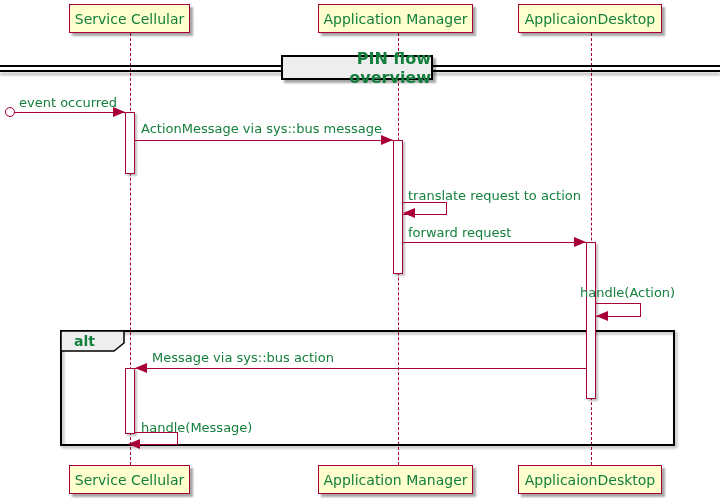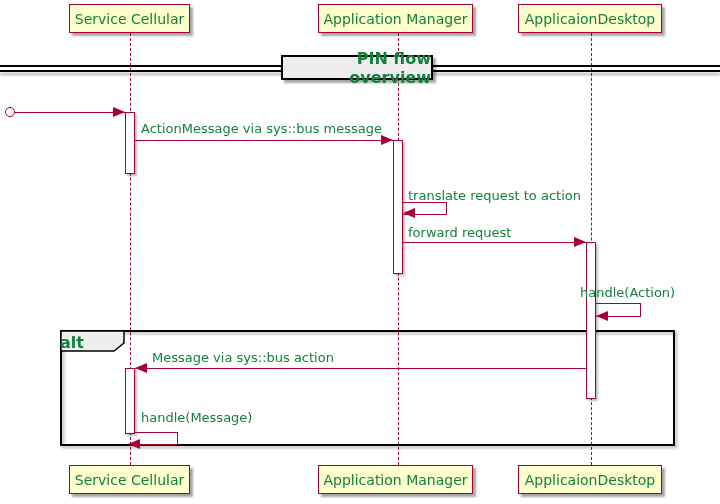--- a/index.html
+++ b/index.html
@@ -36,21 +36,21 @@
   .self-loop { position:absolute; border:1px solid #A80036; border-left:none;
     background:transparent; z-index:4; }
   .mlabel { position:absolute; font-size:13px; white-space:nowrap; z-index:4; }
   .start-circle { position:absolute; left:5px; top:107px; width:10px; height:10px;
     box-sizing:border-box; border:1.5px solid #A80036; border-radius:50%;
     background:#fff; z-index:4; }
   .alt-frame { position:absolute; left:60px; top:330px; width:615px; height:116px;
     box-sizing:border-box; border:2px solid #000;
     filter:drop-shadow(2px 2px 1.5px rgba(0,0,0,0.35)); z-index:2; }
   .alt-tab { position:absolute; left:61px; top:331px; z-index:3; }
-  .alt-label { position:absolute; left:60px; top:333px; font-size:16px;
+  .alt-label { position:absolute; left:74px; top:333px; font-size:14px;
     font-weight:bold; z-index:4; }
 </style>
 </head>
 <body>
 
 <div id="stage">
 
   <div class="lifeline" style="left:130px"></div>
   <div class="lifeline" style="left:398px"></div>
   <div class="lifeline" style="left:591px"></div>
@@ -67,20 +67,21 @@
 
   <div class="divider-line" style="top:65px"></div>
   <div class="divider-line lower" style="top:70px"></div>
   <div class="divider-box">
     <span>PIN flow overview</span>
   </div>
 
   <div class="start-circle"></div>
   <div class="msg-line" style="left:14px; top:112px; width:111px"></div>
   <div class="arr-r" style="left:113px; top:107px"></div>
+  <div class="mlabel" style="left:19px; top:95px">event occurred</div>
 
   <div class="activation" style="left:125px; top:112px; height:60px"></div>
   <div class="activation" style="left:393px; top:140px; height:132px"></div>
   <div class="activation" style="left:586px; top:242px; height:155px"></div>
   <div class="activation" style="left:125px; top:368px; height:64px"></div>
 
   <div class="msg-line" style="left:135px; top:140px; width:258px"></div>
   <div class="arr-r" style="left:381px; top:135px"></div>
   <div class="mlabel" style="left:141px; top:121px">ActionMessage via sys::bus message</div>
 
@@ -101,21 +102,21 @@
     <polygon points="0,0 63,0 63,12 53,20 0,20" fill="#EEEEEE" stroke="#000000" stroke-width="1.5"></polygon>
   </svg>
   <div class="alt-label">alt</div>
 
   <div class="msg-line" style="left:135px; top:368px; width:451px"></div>
   <div class="arr-l" style="left:135px; top:363px"></div>
   <div class="mlabel" style="left:152px; top:350px">Message via sys::bus action</div>
 
   <div class="self-loop" style="left:135px; top:432px; width:42px; height:11px"></div>
   <div class="arr-l" style="left:128px; top:439px"></div>
-  <div class="mlabel" style="left:141px; top:410px">handle(Message)</div>
+  <div class="mlabel" style="left:141px; top:420px">handle(Message)</div>
 
   <div class="participant" style="left:69px; top:465px; width:121px">
     <span>Service Cellular</span>
   </div>
   <div class="participant" style="left:318px; top:465px; width:155px">
     <span>Application Manager</span>
   </div>
   <div class="participant" style="left:518px; top:465px; width:144px">
     <span>ApplicaionDesktop</span>
   </div>

